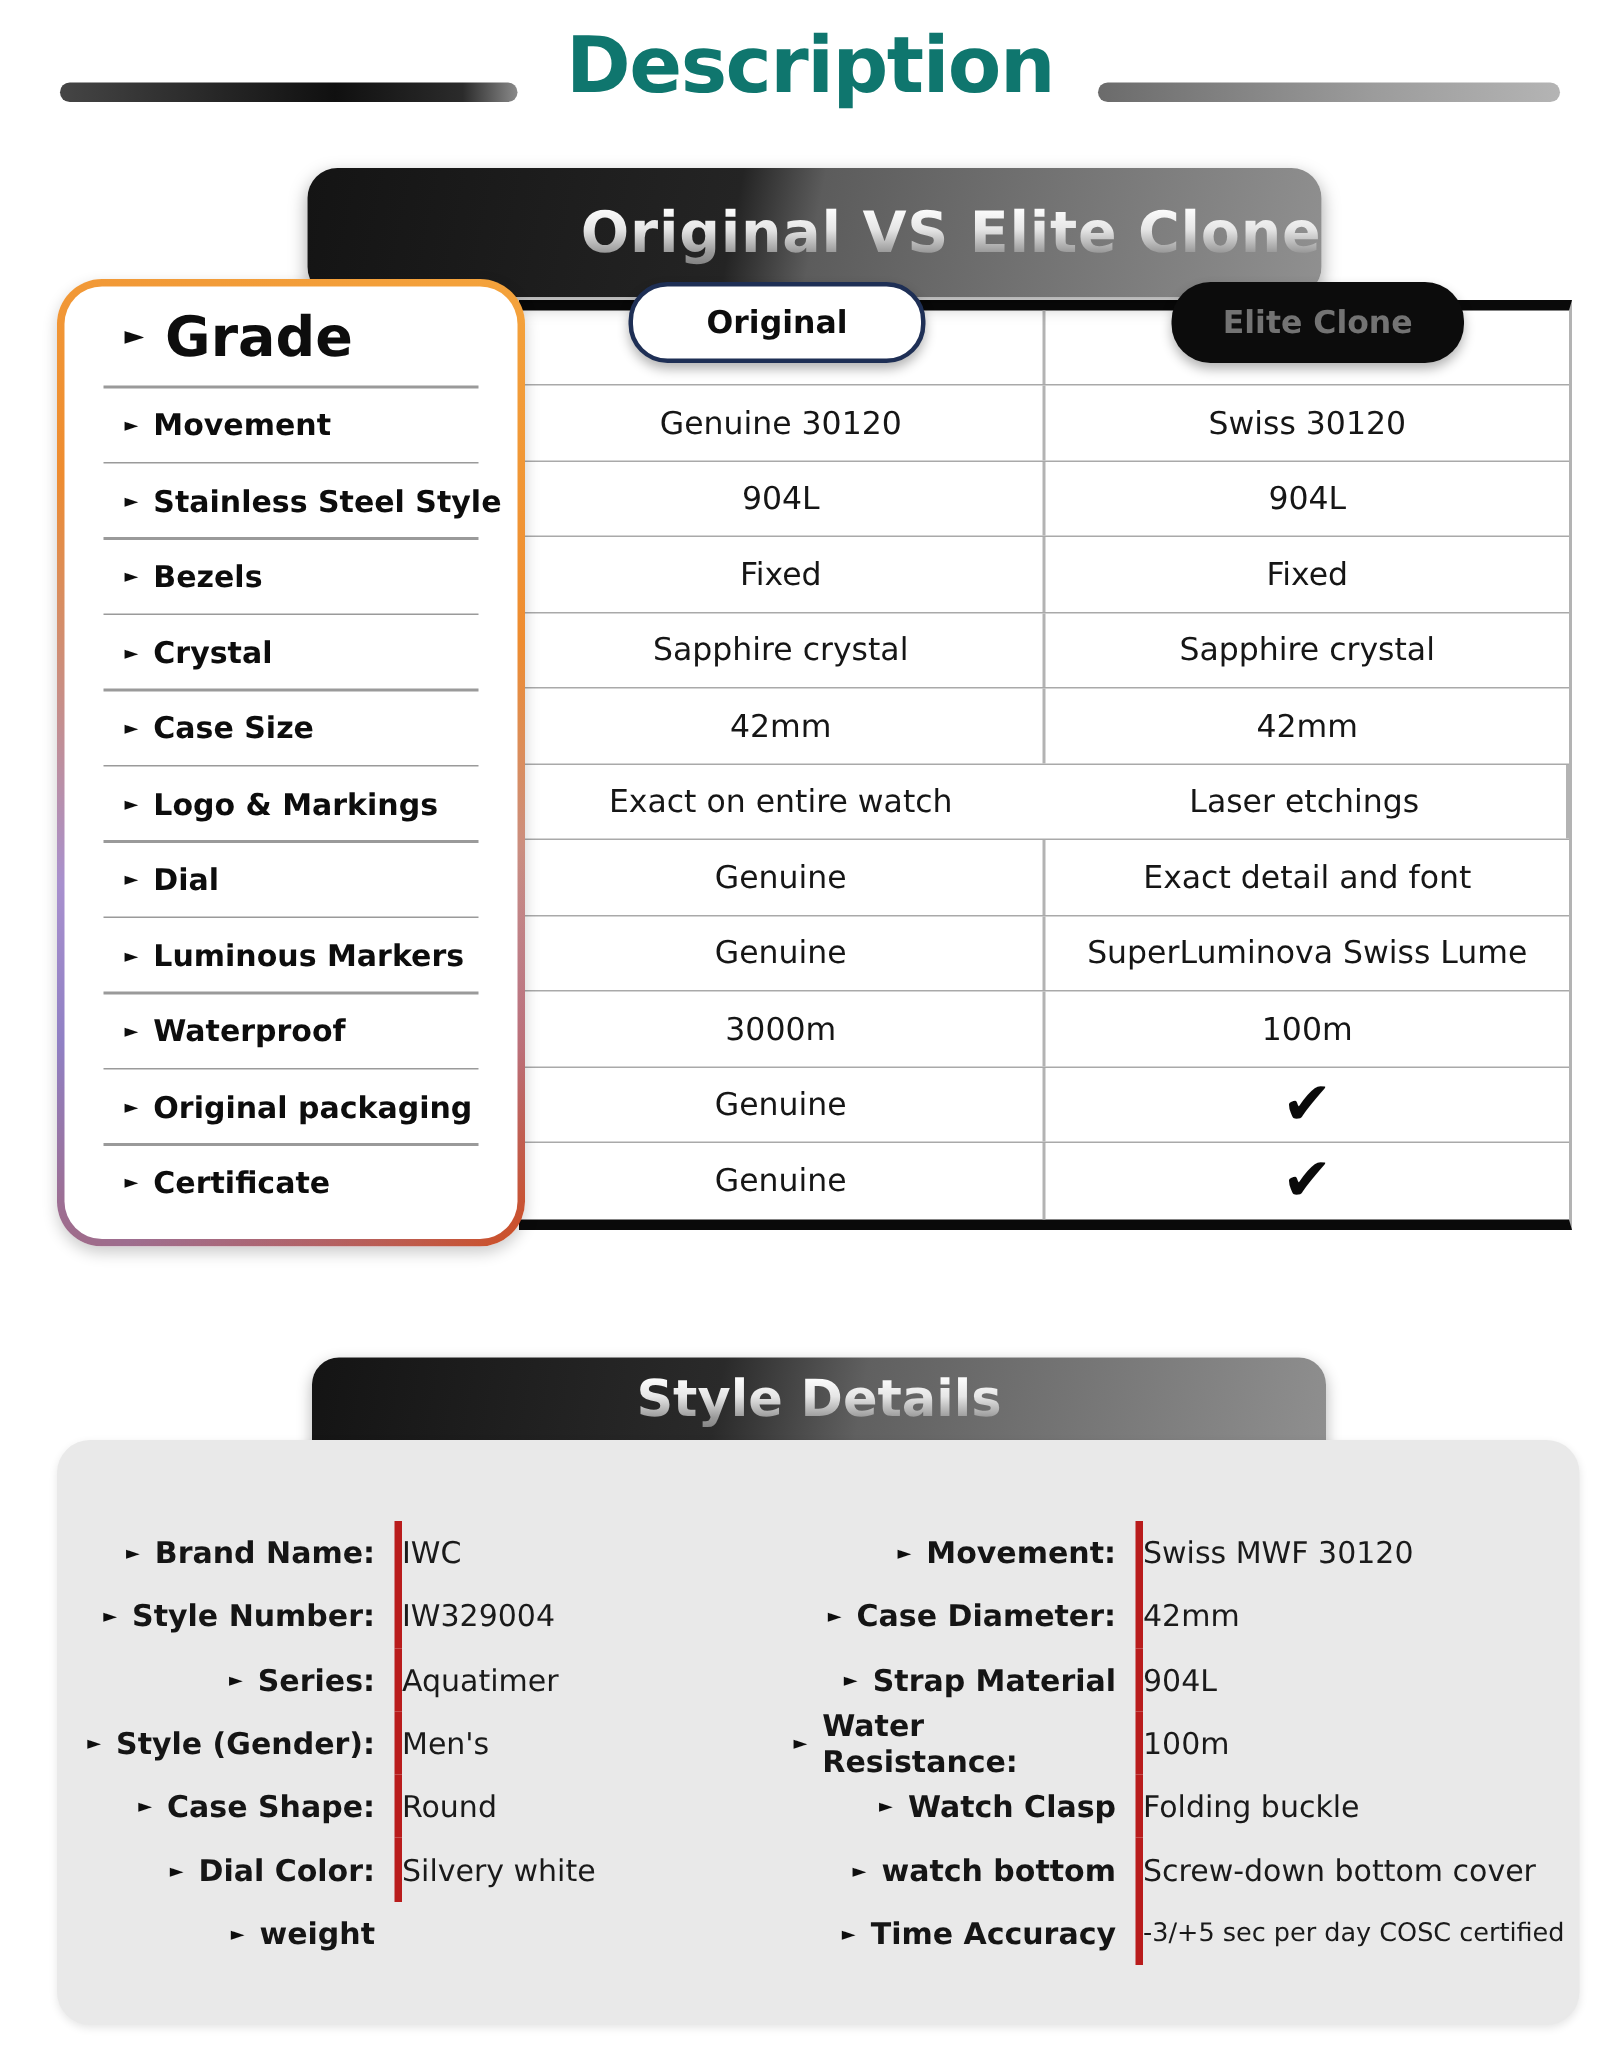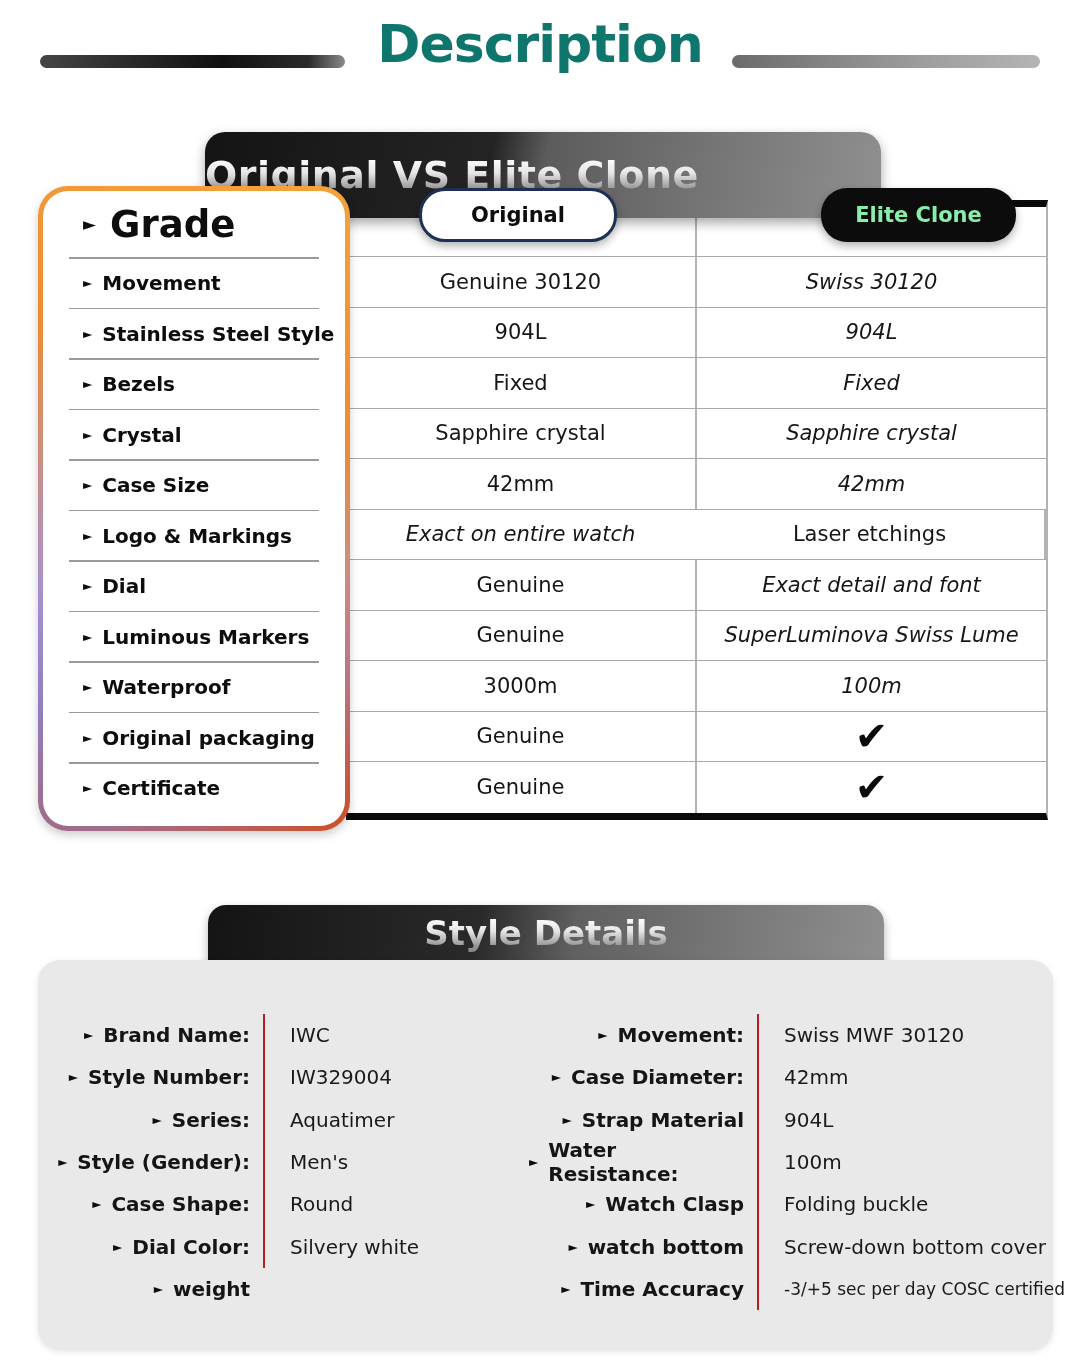--- a/index.html
+++ b/index.html
@@ -19,25 +19,25 @@
     letter-spacing:-1px; color:#0f766e;
   }
   .hbar { position:absolute; top:55px; height:13px; border-radius:7px; }
   .hbar.left  { left:40px;  width:305px;
     background:linear-gradient(to right,#454545 0%,#101010 60%,#2b2b2b 88%,#8a8a8a 100%); }
   .hbar.right { left:732px; width:308px;
     background:linear-gradient(to right,#6b6b6b 0%,#9c9c9c 60%,#b4b4b4 100%); }
 
   
   .vs-banner {
-    position:absolute; left:205px; top:132px; width:676px; height:86px;
+    position:absolute; left:205px; top:112px; width:676px; height:86px;
     border-radius:20px;
     background:linear-gradient(101deg,#141414 0%,#242424 42%,#5c5c5c 50%,#909090 100%);
     box-shadow:0 5px 12px rgba(0,0,0,.35);
-    display:flex; align-items:center; justify-content:flex-start;
+    display:flex; align-items:center; justify-content:flex-end;
     z-index:2;
   }
   .metal-text {
     font-weight:700; 
     background:linear-gradient(180deg,#ffffff 10%,#e6e6e6 45%,#9a9a9a 80%,#818181 100%);
     -webkit-background-clip:text; background-clip:text;
     -webkit-text-fill-color:transparent; color:#d9d9d9;
   }
   .vs-banner .metal-text { font-size:38px; letter-spacing:0.5px; }
 
@@ -49,35 +49,35 @@
     background:#fff; z-index:1;
   }
   .t-head { height:50px; border-bottom:1.5px solid #a9a9a9; display:flex; }
   .t-row  { height:50.5px; border-bottom:1.5px solid #a9a9a9; display:flex;justify-content:flex-end; }
   .t-row.last { border-bottom:none; }
   .t-cell {
     display:flex; align-items:center; justify-content:center;
     font-size:21px; color:#161616;
   }
   .t-orig  { width:351px; border-right:2px solid #b3b3b3; }
-  .t-elite { flex:1;font-style:italic; }
+  .t-elite { flex:1; }
   .t-cell.check { font-size:40px; font-weight:700; color:#0a0a0a; line-height:1; }
 
   
   .pill {
     position:absolute; top:188px; height:54px; border-radius:26px;
     display:flex; align-items:center; justify-content:center;
     font-size:21px; font-weight:700; z-index:3;
   }
   .pill.original {
     left:419px; width:198px; background:#ffffff; color:#0d0d0d;
     border:3px solid #1e2f55; box-shadow:0 4px 8px rgba(0,0,0,.30);
   }
   .pill.elite {
-    left:821px; width:195px; background:#0c0c0c; color:#86efac;
+    left:781px; width:195px; background:#0c0c0c; color:#737373;
     box-shadow:0 4px 8px rgba(0,0,0,.30);
   }
 
   
   .grade-card {
     position:absolute; left:38px; top:186px; width:312px; height:645px;
     border-radius:30px; padding:5px; z-index:4;
     background:
       linear-gradient(315deg,#cf4e22 0%,rgba(207,78,34,0) 28%),
       linear-gradient(200deg,#f4a33c 0%,#ee8c30 32%,#a890ce 68%,#9080c4 82%,#a06a86 100%);
@@ -118,21 +118,21 @@
   .sd-group.left  { left:55px;  top:1014px; z-index:3; }
   .sd-group.right { left:529px; top:1014px; z-index:3; }
   .sd-row { display:flex; height:42.3px; align-items:center; }
   .sd-label {
     display:flex; align-items:center; justify-content:flex-end;
     font-size:20px; font-weight:700; color:#151515;
   }
   .sd-group.left  .sd-label { width:195px; }
   .sd-group.right .sd-label { width:215px; }
   .sd-value {
-    border-left:2px solid #b91c1c; margin-left:13px; padding-left:25px;
+    border-left:5px solid #b91c1c; margin-left:13px; padding-left:0;
     height:100%; display:flex; align-items:center;
     font-size:20px; color:#1a1a1a; white-space:nowrap;
   }
   .sd-value.small { font-size:17px; }
 </style>
 </head>
 <body>
 
 <div class="page-title">Description</div>
 <div class="hbar left"></div>

